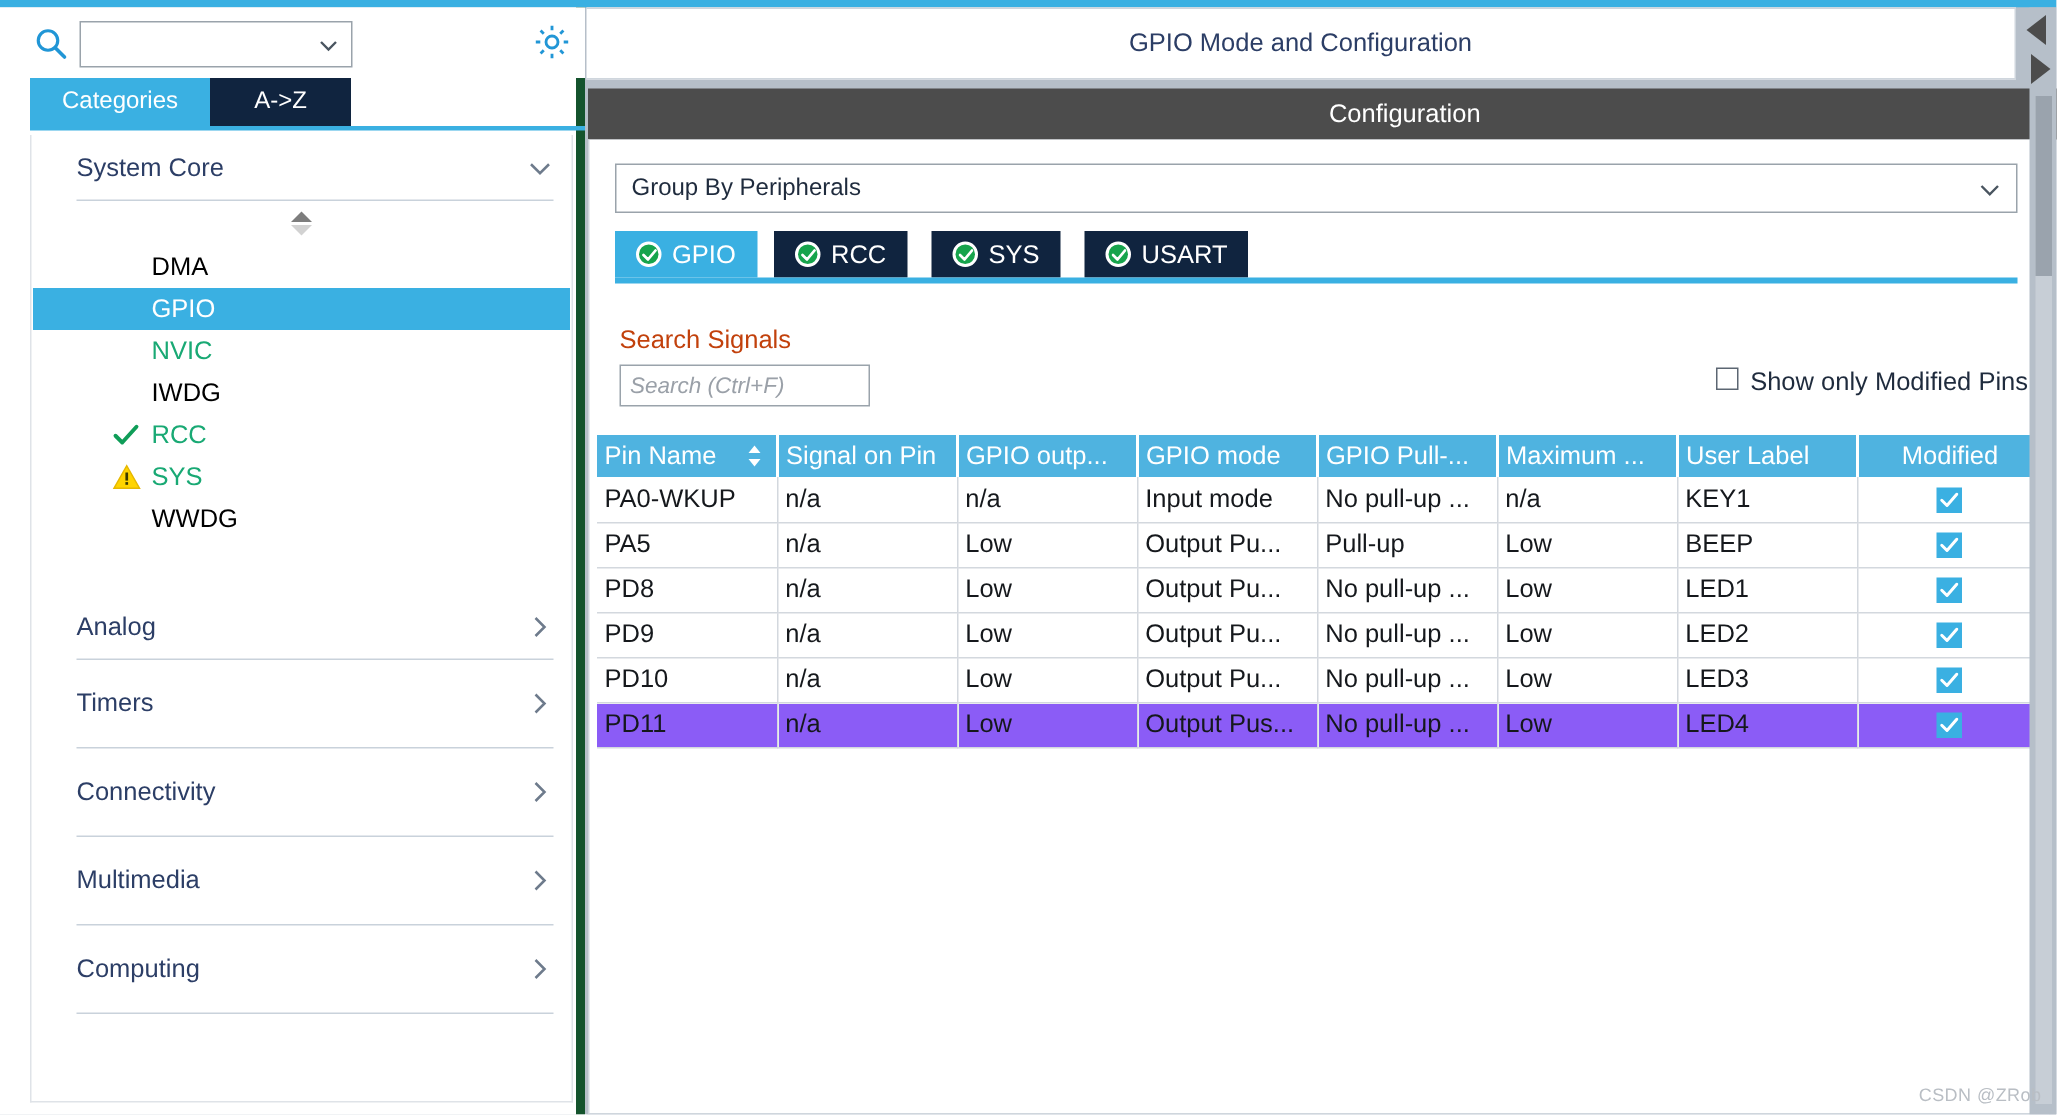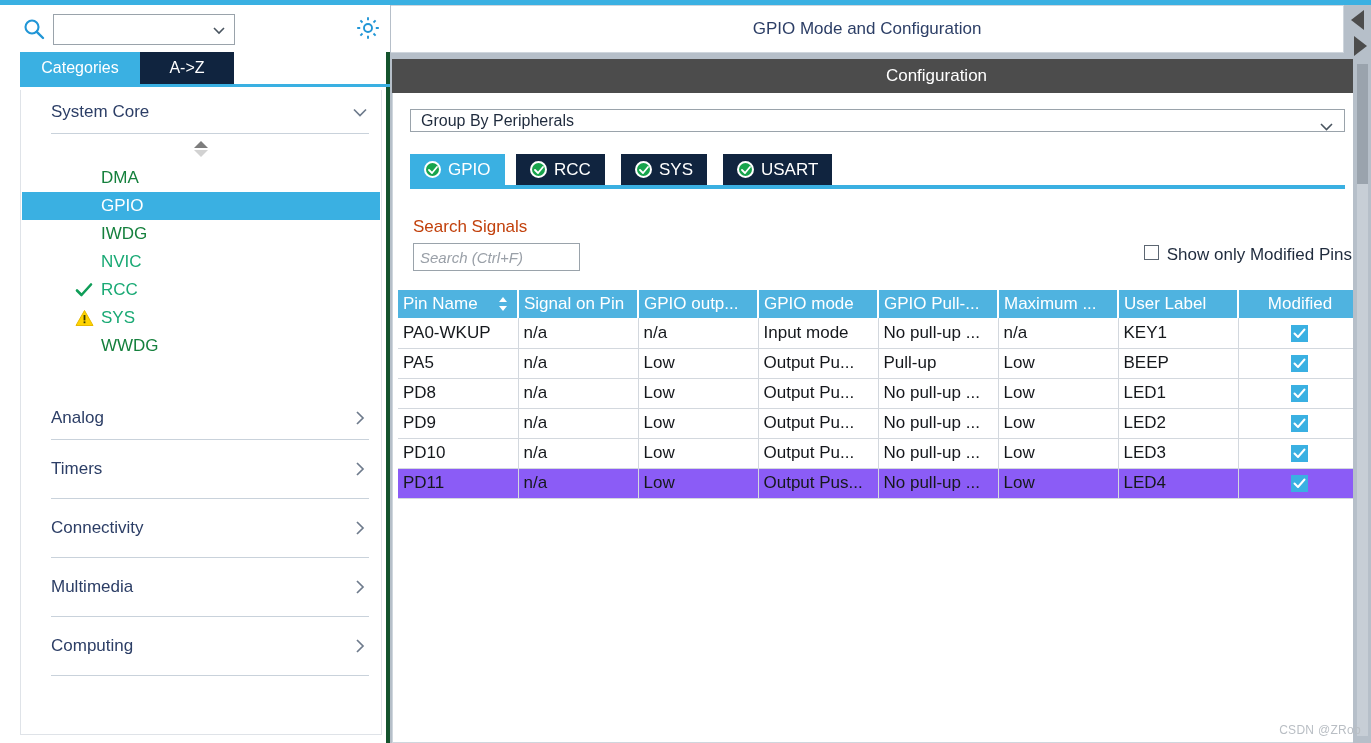--- a/index.html
+++ b/index.html
@@ -20,21 +20,21 @@
     position: absolute; left: 0; top: 0;
     width: 1371px; height: 5px;
     background: #3ab0e2;
   }
 
   
   .sidebar {
     position: absolute; left: 0; top: 5px;
     width: 390px; height: 738px;
     background: #ffffff;
-    border-right: 4px solid #14532d;
+    border-right: 6px solid #14532d;
   }
   .search-row {
     position: absolute; left: 0; top: 0;
     width: 390px; height: 47px;
     background: #ffffff;
   }
   .mag-icon {
     position: absolute; left: 22px; top: 12px;
     width: 24px; height: 24px;
   }
@@ -137,21 +137,21 @@
     background: #3ab0e2;
     color: #ffffff;
     margin: 0 1px;
     padding-left: 79px;
   }
   .tree-item .ti-badge {
     position: absolute; left: 52px; top: 0;
     width: 22px; height: 28px;
     display: flex; align-items: center; justify-content: center;
   }
-  .c-dark  { color: #15803d; }
+  .c-dark  { color: #000000; }
   .c-green { color: #19a974; }
   .c-white { color: #ffffff; }
 
   
   .right-panel {
     position: absolute; left: 391px; top: 5px;
     width: 980px; height: 738px;
     background: #b6bfc9;
   }
   .gpio-title {
@@ -175,21 +175,21 @@
     position: absolute; left: 1px; top: 88px;
     width: 975px; height: 650px;
     background: #ffffff;
     border: 1px solid #cfd6dd;
     border-top: none;
     overflow: hidden;
   }
 
   .group-select {
     position: absolute; left: 17px; top: 16px;
-    width: 935px; height: 23px;
+    width: 935px; height: 33px;
     border: 1px solid #9aa3ab;
     background: #ffffff;
     display: flex; align-items: center;
     padding: 0 10px;
     font-size: 16px; color: #1f2b3d;
     cursor: default;
   }
   .group-select .chev {
     position: absolute; right: 10px; top: 9px;
     width: 15px; height: 15px;
@@ -394,26 +394,26 @@
       </div>
 
       <div class="tree-item c-dark">
         <span>DMA</span>
       </div>
 
       <div class="tree-item sel c-white">
         <span>GPIO</span>
       </div>
 
+      <div class="tree-item c-green">
+        <span>NVIC</span>
+      </div>
+
       <div class="tree-item c-dark">
         <span>IWDG</span>
-      </div>
-
-      <div class="tree-item c-green">
-        <span>NVIC</span>
       </div>
 
       <div class="tree-item c-green">
         <span class="ti-badge">
           <svg width="18" height="18" viewBox="0 0 18 18">
             <polyline points="2,9.5 6.5,14 16,3.5" fill="none" stroke="#0f9d58" stroke-width="2.6" stroke-linecap="round" stroke-linejoin="round"></polyline>
           </svg>
         </span>
         <span>RCC</span>
       </div>

